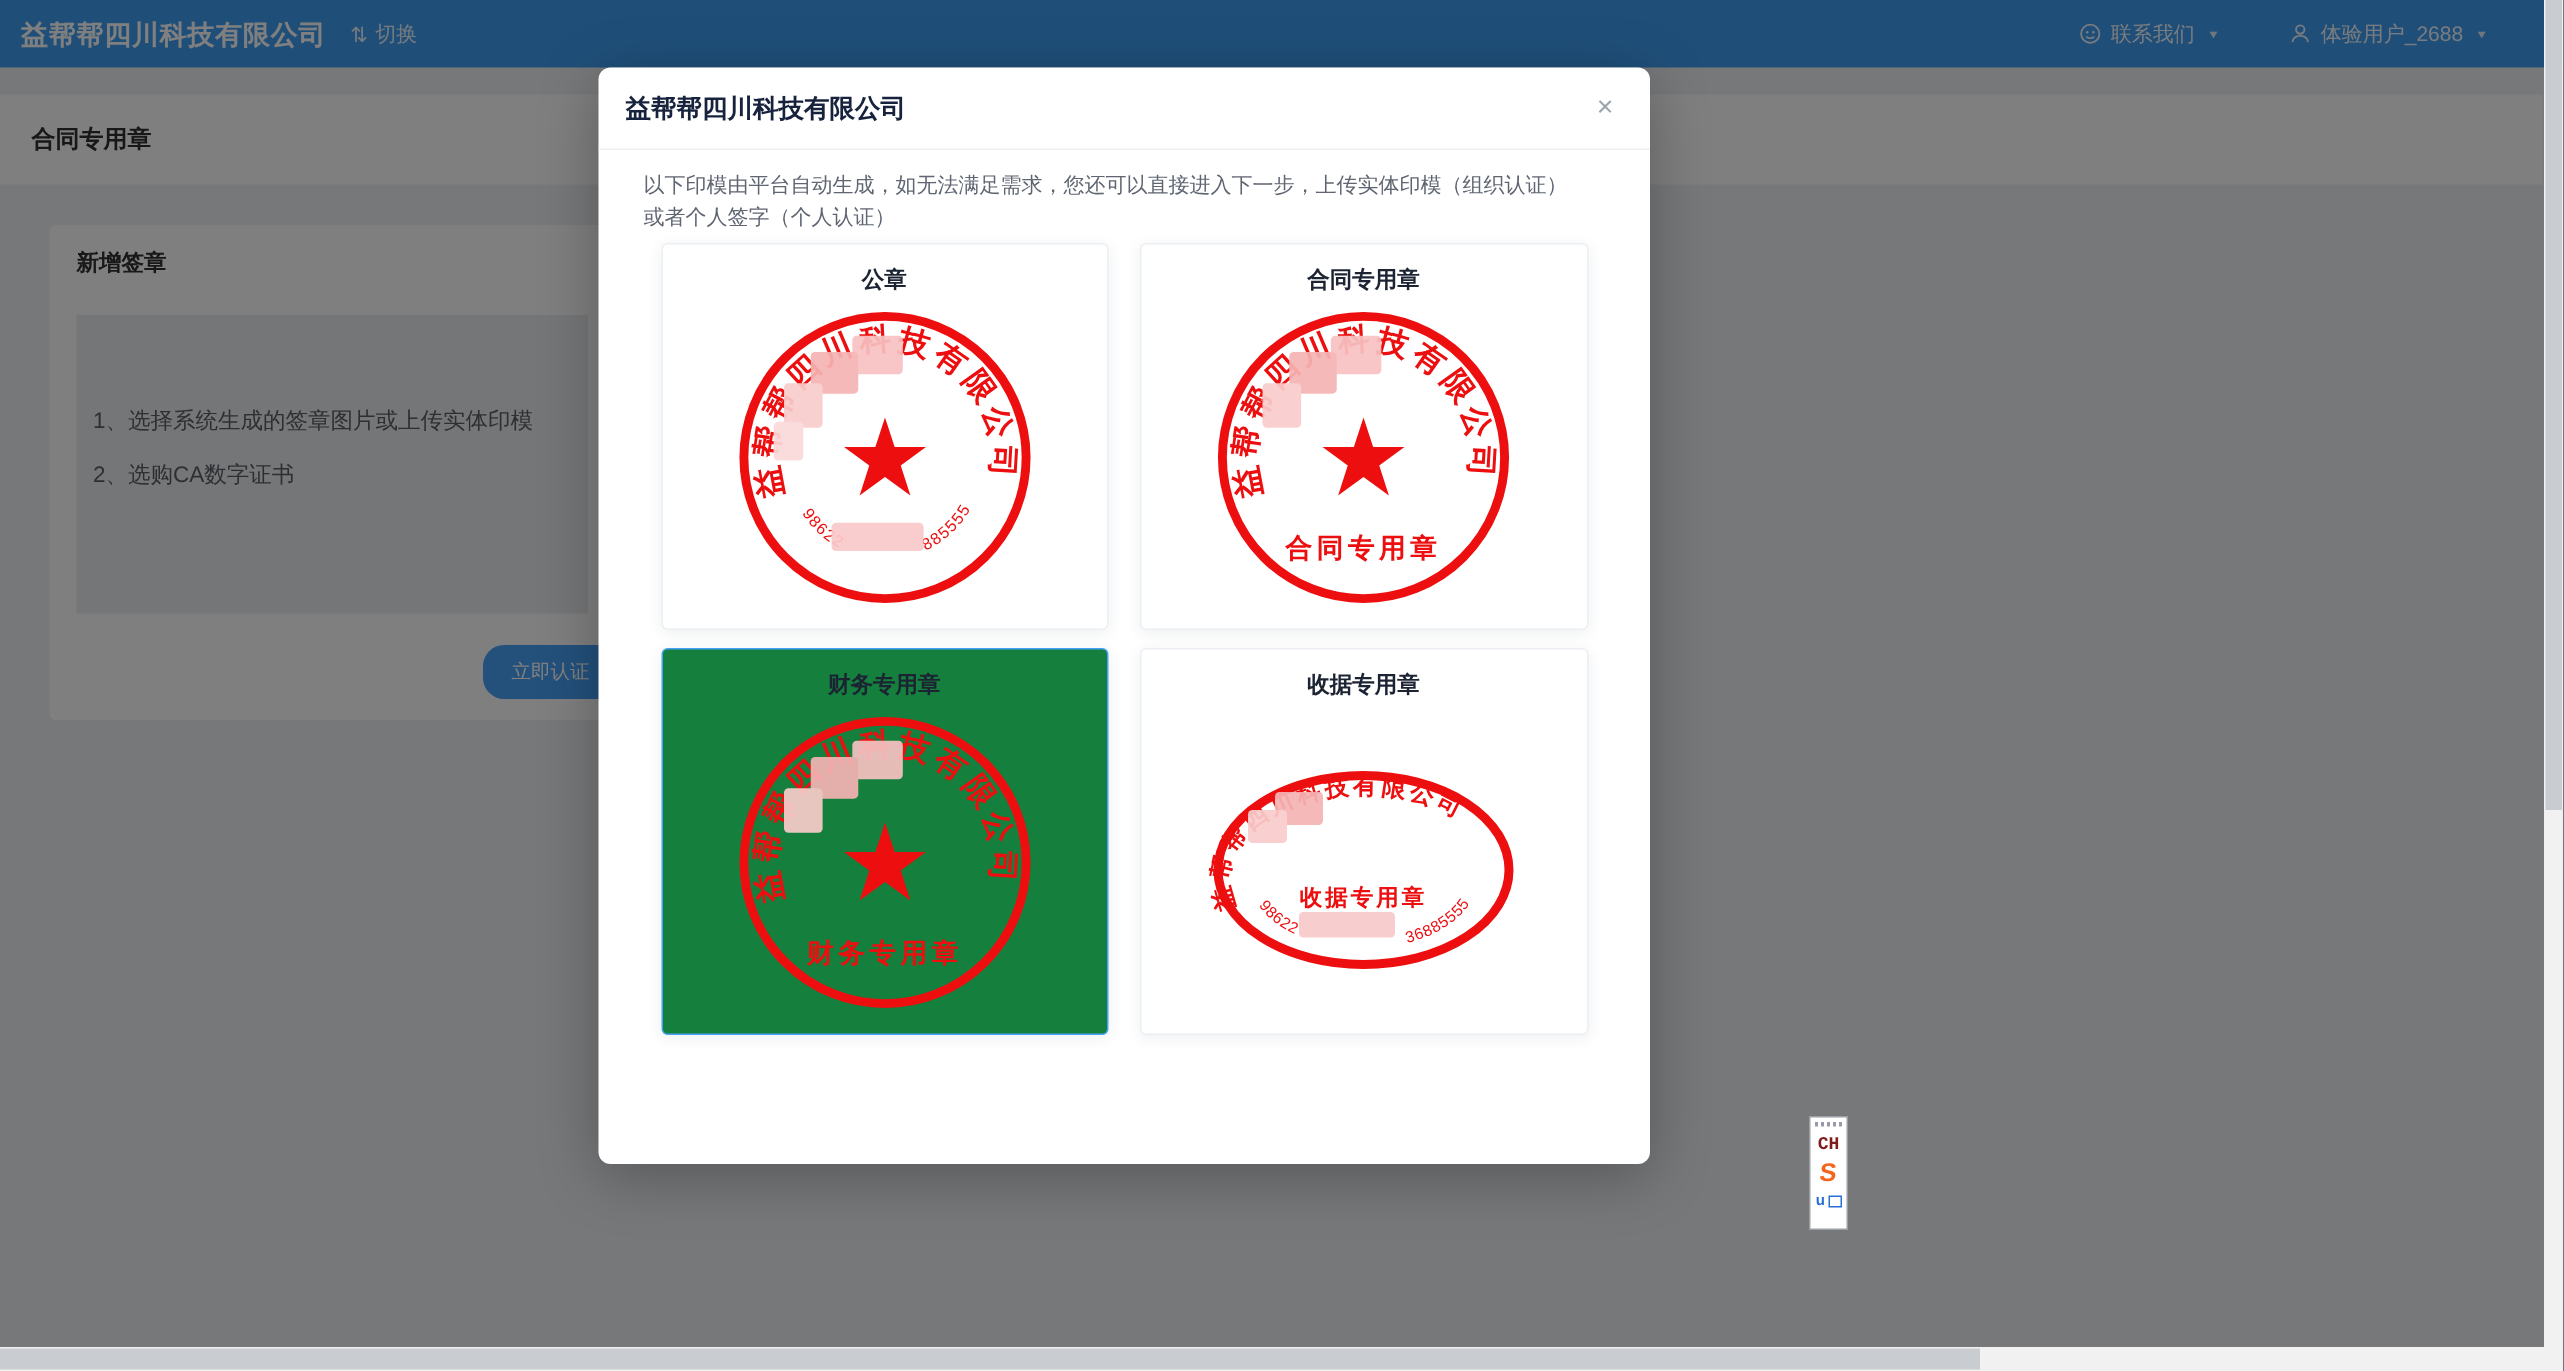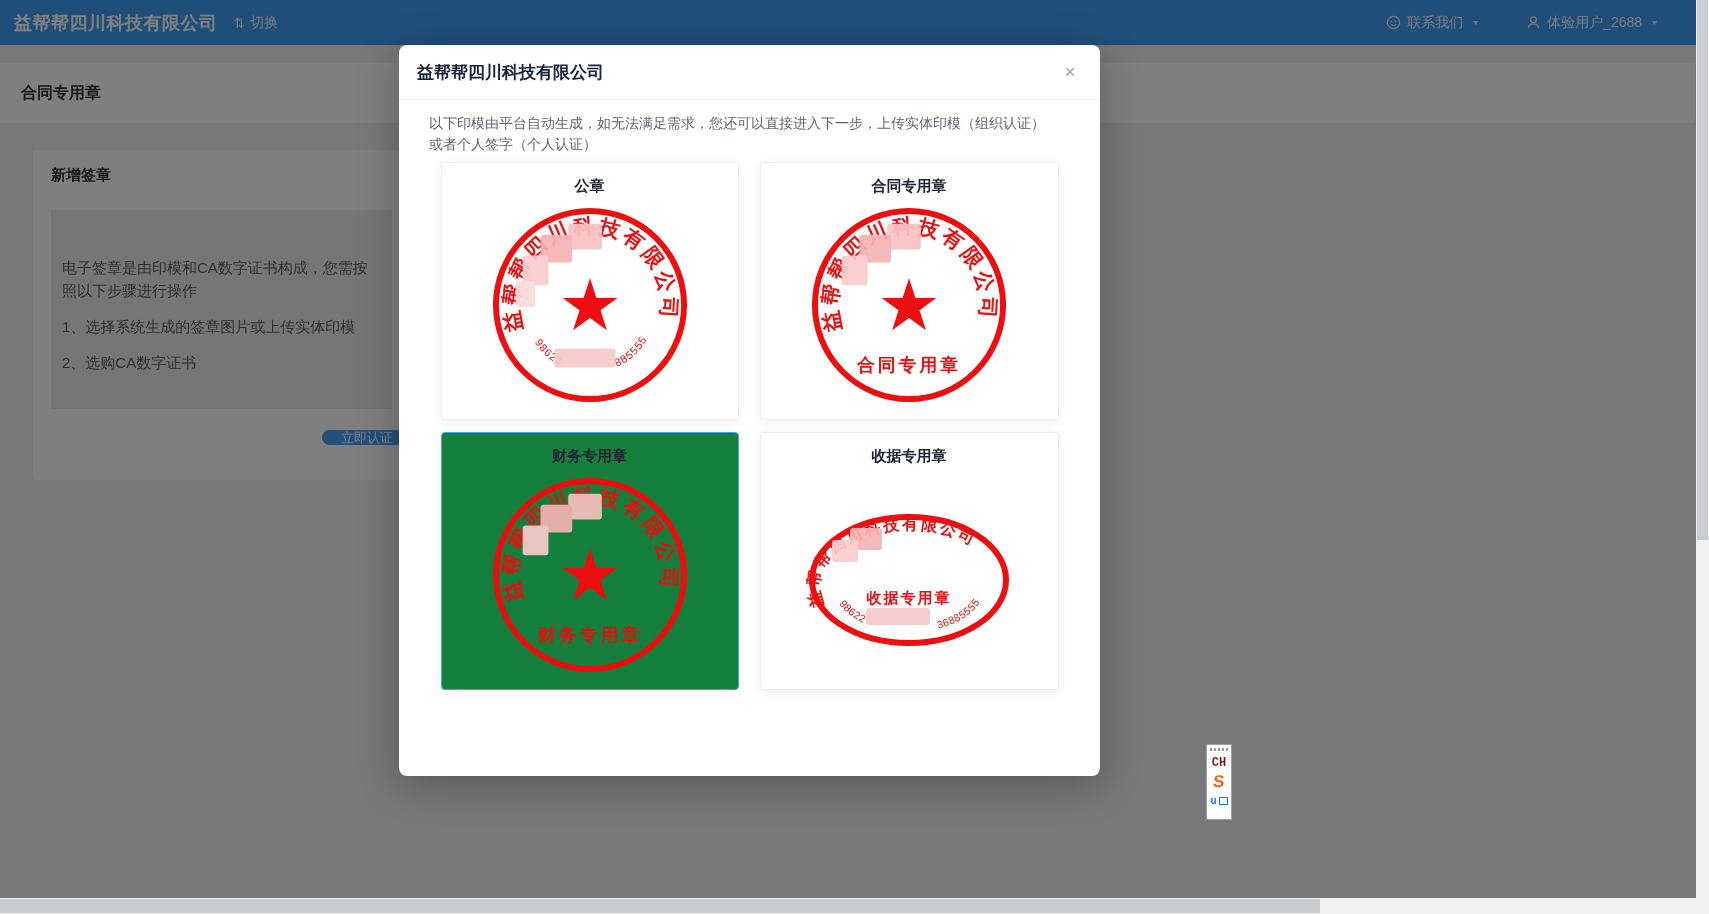--- a/index.html
+++ b/index.html
@@ -19,21 +19,21 @@
 
   .page-title-bar{position:absolute;left:0;top:63px;width:1695px;height:60px;background:#ffffff;
                   display:flex;align-items:center;padding-left:21px;box-sizing:border-box;}
   .page-title{font-size:16px;font-weight:bold;color:#303133;}
 
   .big-card{position:absolute;left:33px;top:150px;width:737px;height:330px;background:#fff;border-radius:4px;}
   .big-card-title{position:absolute;left:18px;top:16px;font-size:15px;font-weight:bold;color:#303133;}
   .gray-panel{position:absolute;left:18px;top:60px;width:341px;height:199px;background:#e9ecef;
               box-sizing:border-box;padding:46px 12px 0 11px;color:#5b5f66;font-size:15px;line-height:23px;}
   .gray-panel .step{margin-top:13px;}
-  .auth-btn{position:absolute;left:289px;top:280px;width:90px;height:15px;border-radius:14px;background:#46a2f8;
+  .auth-btn{position:absolute;left:289px;top:280px;width:90px;height:36px;border-radius:14px;background:#46a2f8;
             color:#fff;font-size:13px;display:flex;align-items:center;justify-content:center;cursor:pointer;}
 
   
   .overlay{position:absolute;left:0;top:0;width:100%;height:100%;background:rgba(0,0,0,.5);z-index:40;}
 
   
   .modal{position:absolute;left:399px;top:45px;width:701px;height:731px;background:#fff;border-radius:8px;
          box-shadow:0 8px 40px rgba(0,0,0,.28);z-index:60;box-sizing:border-box;}
   .modal-header{height:54px;display:flex;align-items:center;padding:0 18px;border-bottom:1px solid #eef0f3;}
   .modal-title{font-size:17px;font-weight:bold;color:#17233d;}
@@ -112,21 +112,20 @@
     </div>
   </div>
 
   <div class="page-title-bar">
     <span class="page-title">合同专用章</span>
   </div>
 
   <div class="big-card">
     <div class="big-card-title">新增签章</div>
     <div class="gray-panel">
-      <div>电子签章是由印模和CA数字证书构成，您需按照以下步骤进行操作</div>
       <div class="step">1、选择系统生成的签章图片或上传实体印模</div>
       <div class="step">2、选购CA数字证书</div>
     </div>
     <div class="auth-btn">立即认证</div>
   </div>
 
   <div class="overlay"></div>
 
   <div class="modal">
     <div class="modal-header">

